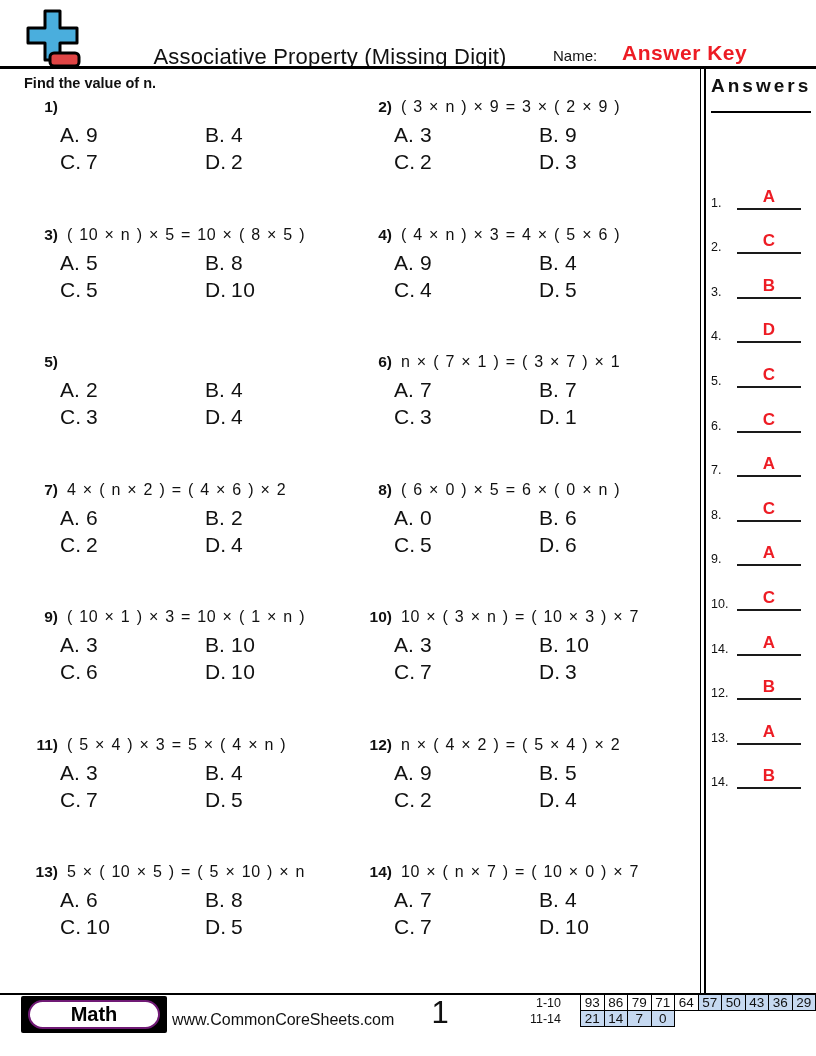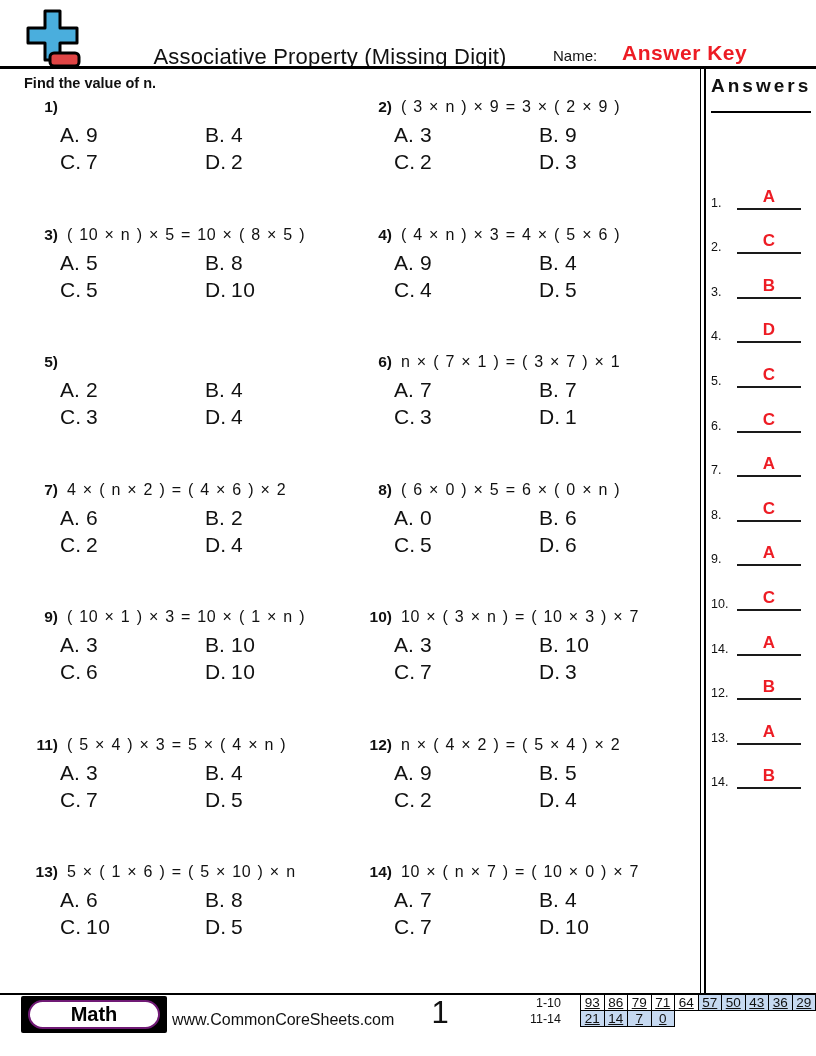--- a/index.html
+++ b/index.html
@@ -53,21 +53,21 @@
                align-items:center; justify-content:center;
                font-size:20px; font-weight:bold; color:#000; }
   .site-url { position:absolute; left:172px; top:1011px; font-size:16px; }
   .page-num { position:absolute; left:415px; top:995px; width:50px; text-align:center;
               font-size:31px; }
   .score { position:absolute; left:503px; top:994px; }
   .score-row { display:flex; align-items:center; height:17px; }
   .score-row + .score-row { margin-top:-1px; }
   .score-label { width:58px; text-align:right; padding-right:20px; font-size:12.5px; }
   .score-cell { width:22.5px; height:15px; border:1px solid #000; margin-left:-1px;
-                font-size:13.5px; line-height:15px; text-align:center; background:#fff; flex:none;text-decoration:underline; }
+                font-size:13.5px; line-height:15px; text-align:center; background:#fff; flex:none; }
   .score-cell.shaded { background:var(--shade); }
 </style>
 </head>
 <body>
 
 <div class="page" style="--red: #ed1c24; --shade: #c6d9f1;">
 
   <div class="logo">
     <svg width="58" height="62" viewBox="0 0 58 62">
       <path d="M21 3 h15 v17 h17 v15 h-17 v17 h-15 v-17 h-17 v-15 h17 z" fill="#4aaedd" stroke="#000" stroke-width="3" stroke-linejoin="round"></path>
@@ -231,21 +231,21 @@
           <div><span class="opt-letter">A.</span><span class="opt-value">9</span></div>
           <div><span class="opt-letter">B.</span><span class="opt-value">5</span></div>
           <div><span class="opt-letter">C.</span><span class="opt-value">2</span></div>
           <div><span class="opt-letter">D.</span><span class="opt-value">4</span></div>
         </div>
   </div>
 
   <div class="problem">
     <div class="p-head">
       <span class="p-num">13)</span>
-      <span class="p-eq">5 × ( 1 × 6 ) = ( 5 × 10 ) × n</span>
+      <span class="p-eq">5 × ( 10 × 5 ) = ( 5 × 10 ) × n</span>
     </div>
     <div class="p-opts">
           <div><span class="opt-letter">A.</span><span class="opt-value">6</span></div>
           <div><span class="opt-letter">B.</span><span class="opt-value">8</span></div>
           <div><span class="opt-letter">C.</span><span class="opt-value">10</span></div>
           <div><span class="opt-letter">D.</span><span class="opt-value">5</span></div>
         </div>
   </div>
 
   <div class="problem">

